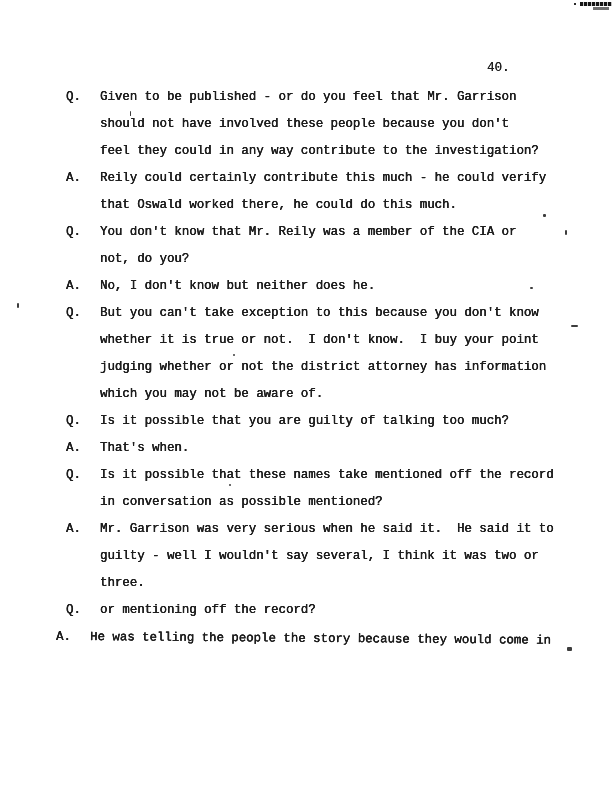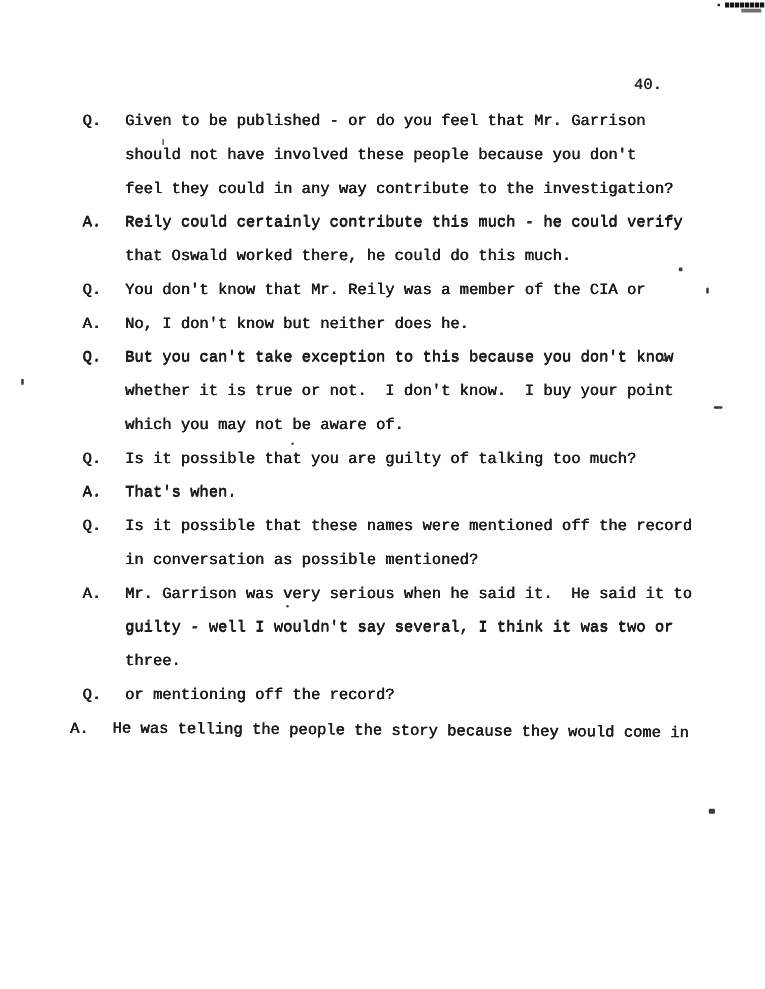--- a/index.html
+++ b/index.html
@@ -18,21 +18,20 @@
     position: absolute;
     inset: 0;
   }
   .page-number {
     position: absolute;
     left: 487px;
     top: 61px;
     font-size: 12.5px;
     color: #1e1e1e;
     text-shadow: 0.3px 0 0 currentColor;
-    margin-left: 20px;
   }
   .transcript {
     position: absolute;
     left: 66px;
     top: 84px;
     width: 540px;
     font-size: 12.4px;
     color: #1e1e1e;
   }
   .entry {
@@ -122,42 +121,44 @@
         <div class="line">feel they could in any way contribute to the investigation?</div>
       </div>
       <div class="entry">
         <span class="speaker">A.</span>
         <div class="line">Reily could certainly contribute this much - he could verify</div>
         <div class="line">that Oswald worked there, he could do this much.</div>
       </div>
       <div class="entry">
         <span class="speaker">Q.</span>
         <div class="line">You don't know that Mr. Reily was a member of the CIA or</div>
+        <div class="line">not, do you?</div>
       </div>
       <div class="entry">
         <span class="speaker">A.</span>
         <div class="line">No, I don't know but neither does he.</div>
       </div>
       <div class="entry">
         <span class="speaker">Q.</span>
         <div class="line">But you can't take exception to this because you don't know</div>
         <div class="line">whether it is true or not.  I don't know.  I buy your point</div>
+        <div class="line">judging whether or not the district attorney has information</div>
         <div class="line">which you may not be aware of.</div>
       </div>
       <div class="entry">
         <span class="speaker">Q.</span>
         <div class="line">Is it possible that you are guilty of talking too much?</div>
       </div>
       <div class="entry">
         <span class="speaker">A.</span>
         <div class="line">That's when.</div>
       </div>
       <div class="entry">
         <span class="speaker">Q.</span>
-        <div class="line">Is it possible that these names were mentioned off the record</div>
+        <div class="line">Is it possible that these names take mentioned off the record</div>
         <div class="line">in conversation as possible mentioned?</div>
       </div>
       <div class="entry">
         <span class="speaker">A.</span>
         <div class="line">Mr. Garrison was very serious when he said it.  He said it to</div>
         <div class="line">guilty - well I wouldn't say several, I think it was two or</div>
         <div class="line">three.</div>
       </div>
       <div class="entry">
         <span class="speaker">Q.</span>

